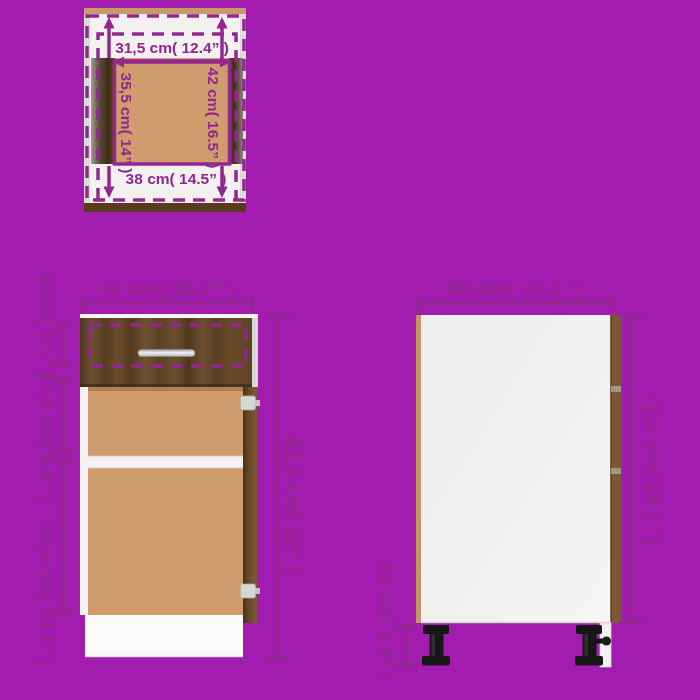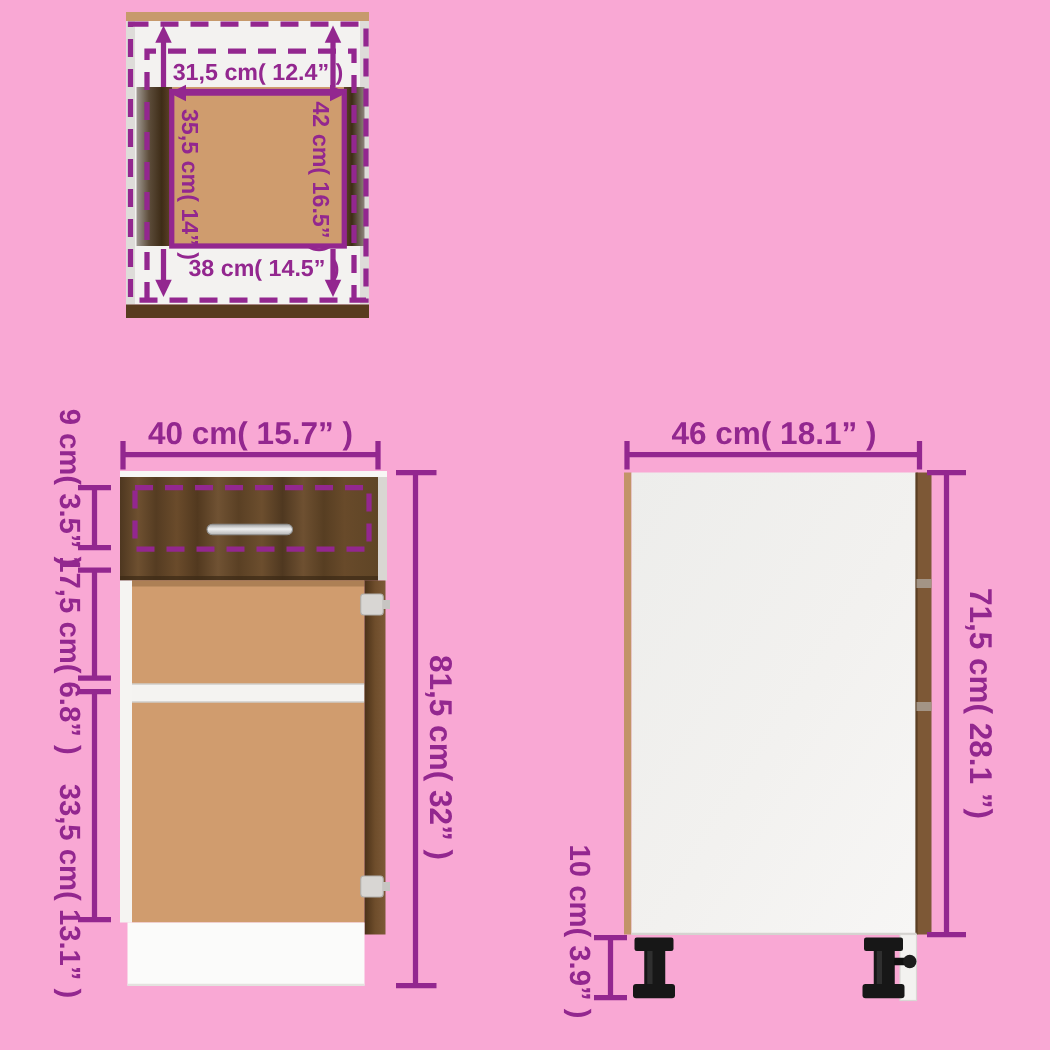--- a/index.html
+++ b/index.html
@@ -1,17 +1,17 @@
 <!DOCTYPE html>
 <html><head>
 <meta charset="utf-8">
 <style>
   html,body{margin:0;padding:0;background:#ffffff;}
   body{width:700px;height:700px;font-family:"Liberation Sans",sans-serif;}
-  .stage{position:relative;width:700px;height:700px;background:#f9a8d4;overflow:hidden;}
+  .stage{position:relative;width:700px;height:700px;background:#a21caf;overflow:hidden;}
   svg{position:absolute;left:0;top:0;}
   text{font-family:"Liberation Sans",sans-serif;font-weight:700;fill:#93278F;}
   .dim-sm{font-size:15.5px;}
   .dim-md{font-size:19.5px;}
   .dim-lg{font-size:21px;}
   .mline{stroke:#93278F;stroke-width:3.5;fill:none;}
   .mdash{stroke:#93278F;stroke-width:3.5;fill:none;stroke-dasharray:12 8;}
   .mfill{fill:#93278F;stroke:none;}
 </style>
 </head>

